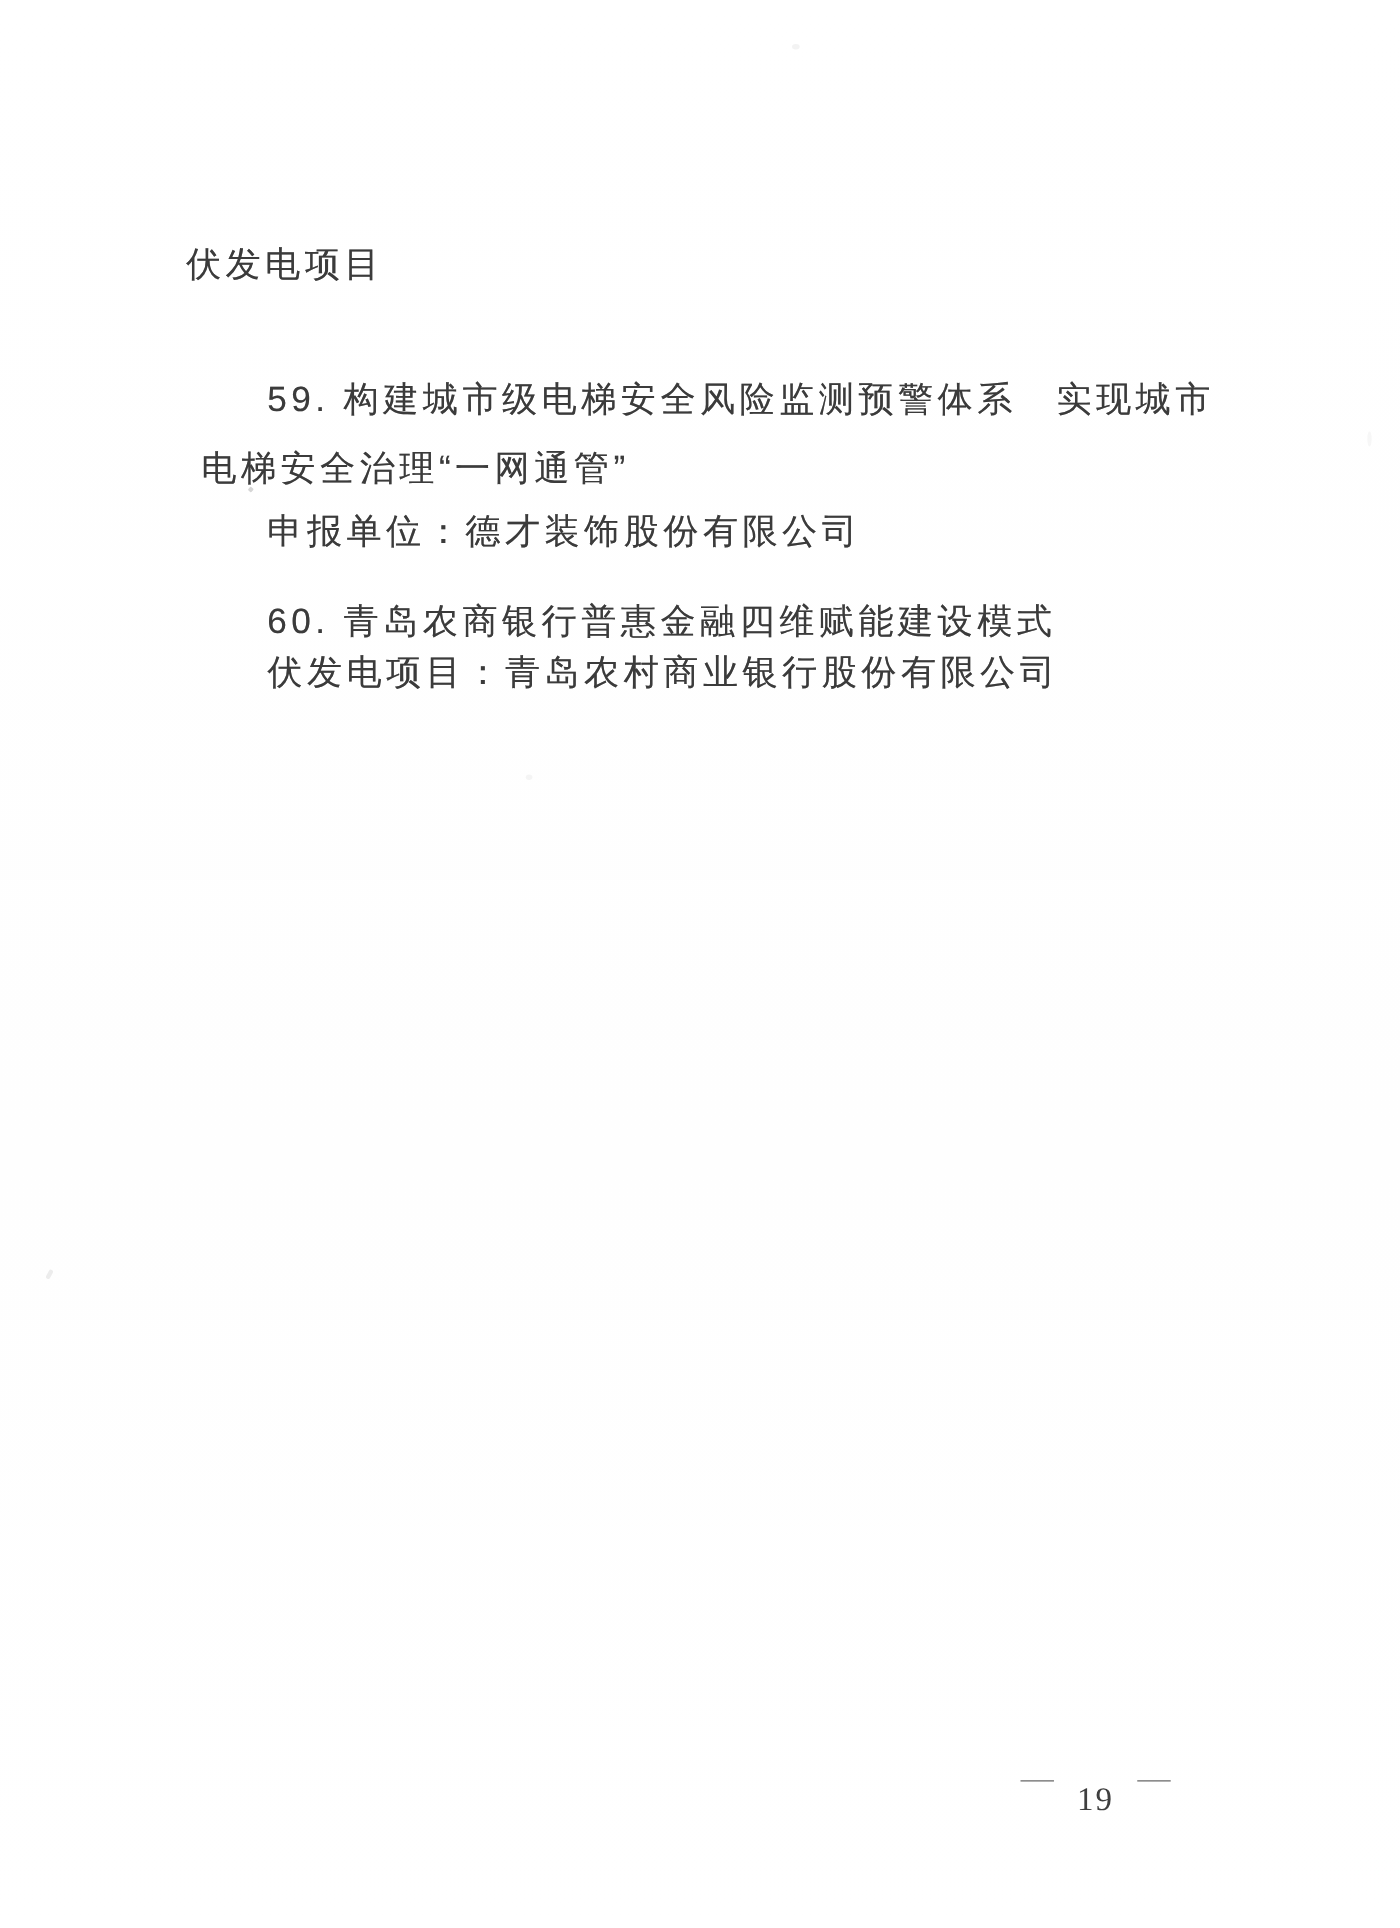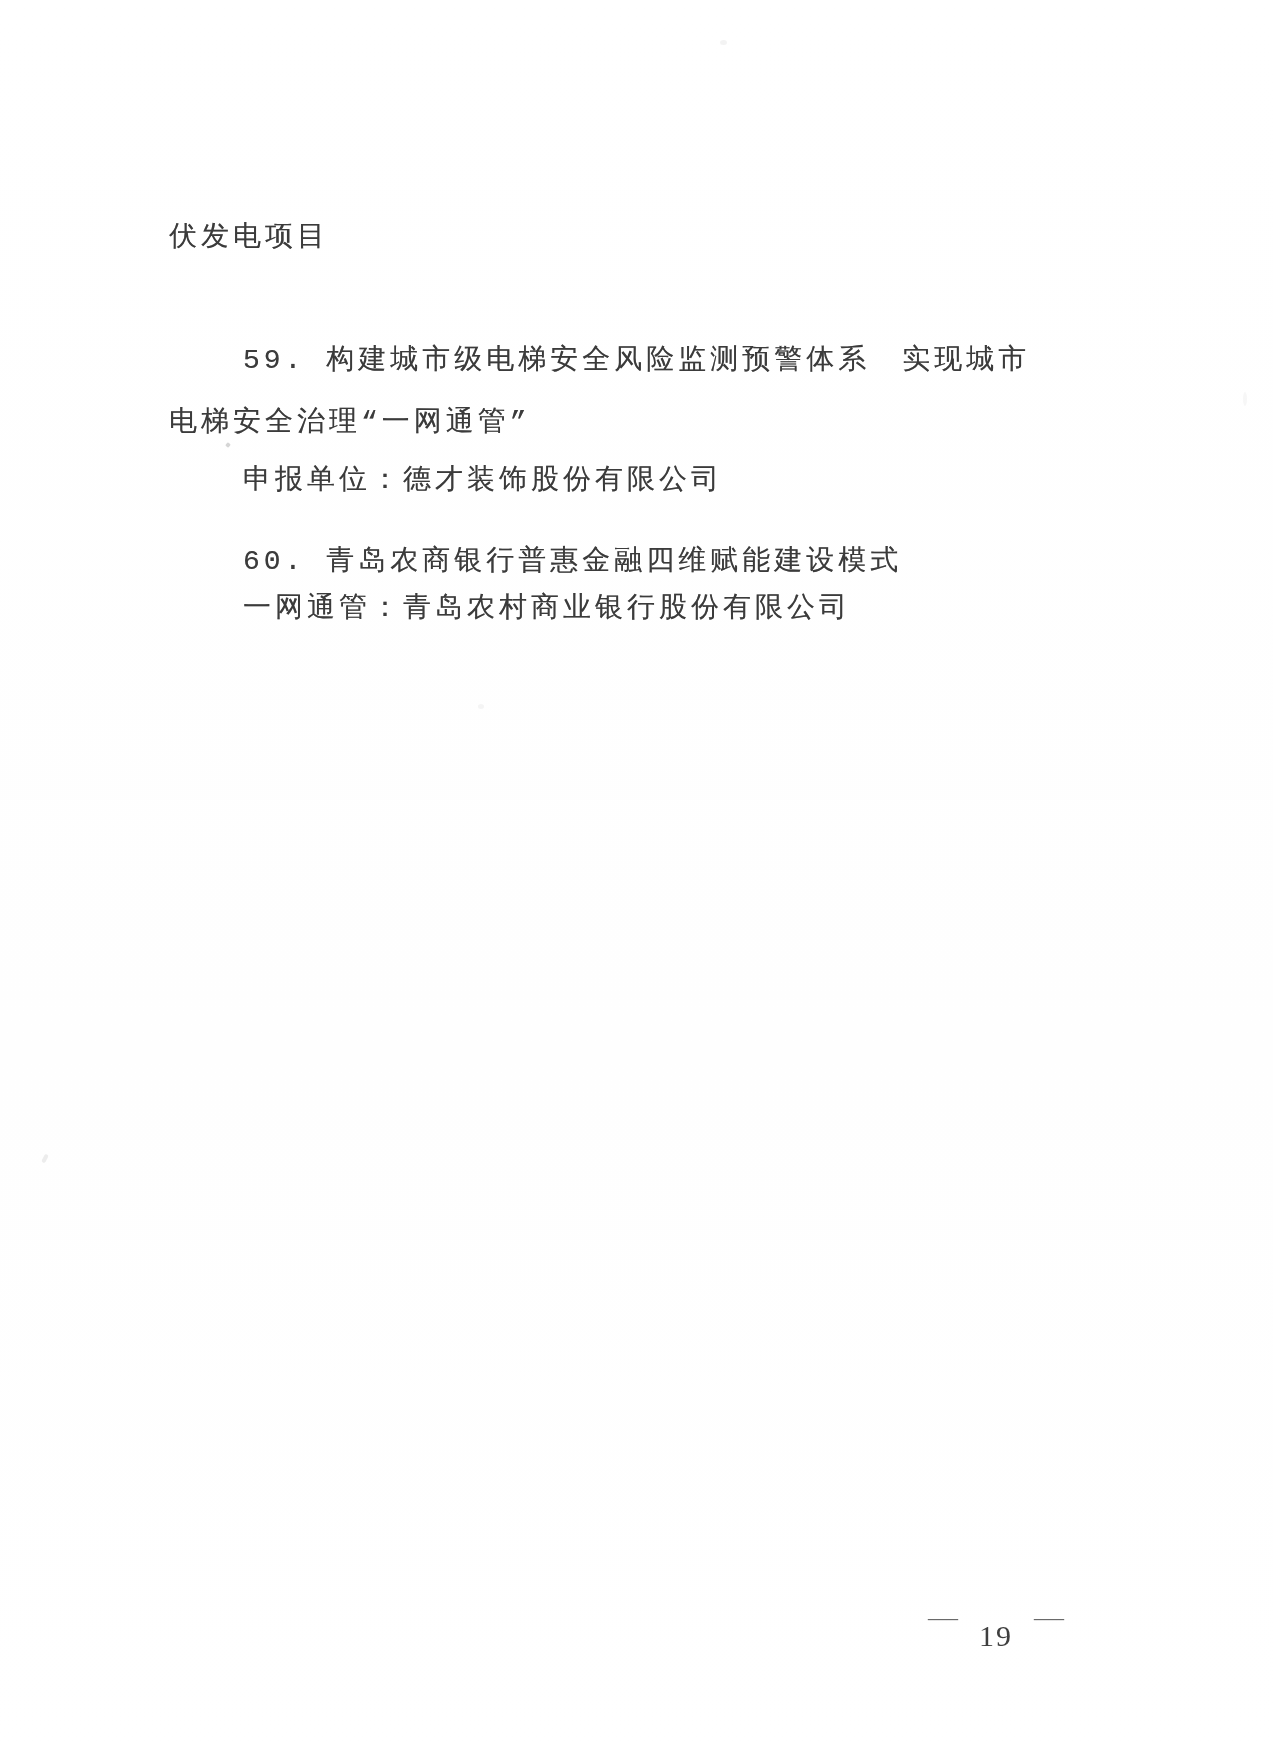--- a/index.html
+++ b/index.html
@@ -14,34 +14,34 @@
     overflow: hidden;
     font-family: "Liberation Serif", "DejaVu Serif", serif;
   }
   .page {
     position: absolute;
     inset: 0;
     background: linear-gradient(180deg, #ffffff 0%, #fefefe 60%, #ffffff 100%);
   }
   .doc-line {
     position: absolute;
-    font-family: Liberation Mono, monospace;
-    font-size: 28px;
+    font-family: Liberation Sans, sans-serif;
+    font-size: 32px;
     line-height: 1;
     letter-spacing: 4px;
     color: #3b3b3b;
     white-space: nowrap;
     font-weight: 400;
     
     text-shadow: 0 0 0.4px rgba(60,60,60,0.5);
   }
   .line-1 { left: 169px; top: 224px; }
   .line-2 { left: 243px; top: 286px; }
   .line-3 { left: 243px; top: 347px; }
-  .line-4 { left: 169px; top: 409px; }
+  .line-4 { left: 183px; top: 409px; }
   .line-5 { left: 243px; top: 467px; }
   .line-6 { left: 243px; top: 532px; margin-top: 16px; }
   .line-7 { left: 243px; top: 595px; }
 
   .footer {
     position: absolute;
     left: 928px;
     top: 1582px;
     display: flex;
     align-items: center;
@@ -77,21 +77,21 @@
 </head>
 <body>
 
 <div class="page">
 
   <div class="doc-line line-1">伏发电项目</div>
   <div class="doc-line line-3">59. 构建城市级电梯安全风险监测预警体系　实现城市</div>
   <div class="doc-line line-4">电梯安全治理“一网通管”</div>
   <div class="doc-line line-5">申报单位：德才装饰股份有限公司</div>
   <div class="doc-line line-6">60. 青岛农商银行普惠金融四维赋能建设模式</div>
-  <div class="doc-line line-7">一网通管：青岛农村商业银行股份有限公司</div>
+  <div class="doc-line line-7">伏发电项目：青岛农村商业银行股份有限公司</div>
 
   <div class="footer">
     <span class="dash">—</span>
     <span class="num">19</span>
     <span class="dash">—</span>
   </div>
 
   <div class="speck speck-a"></div>
   <div class="speck speck-b"></div>
   <div class="speck speck-c"></div>

